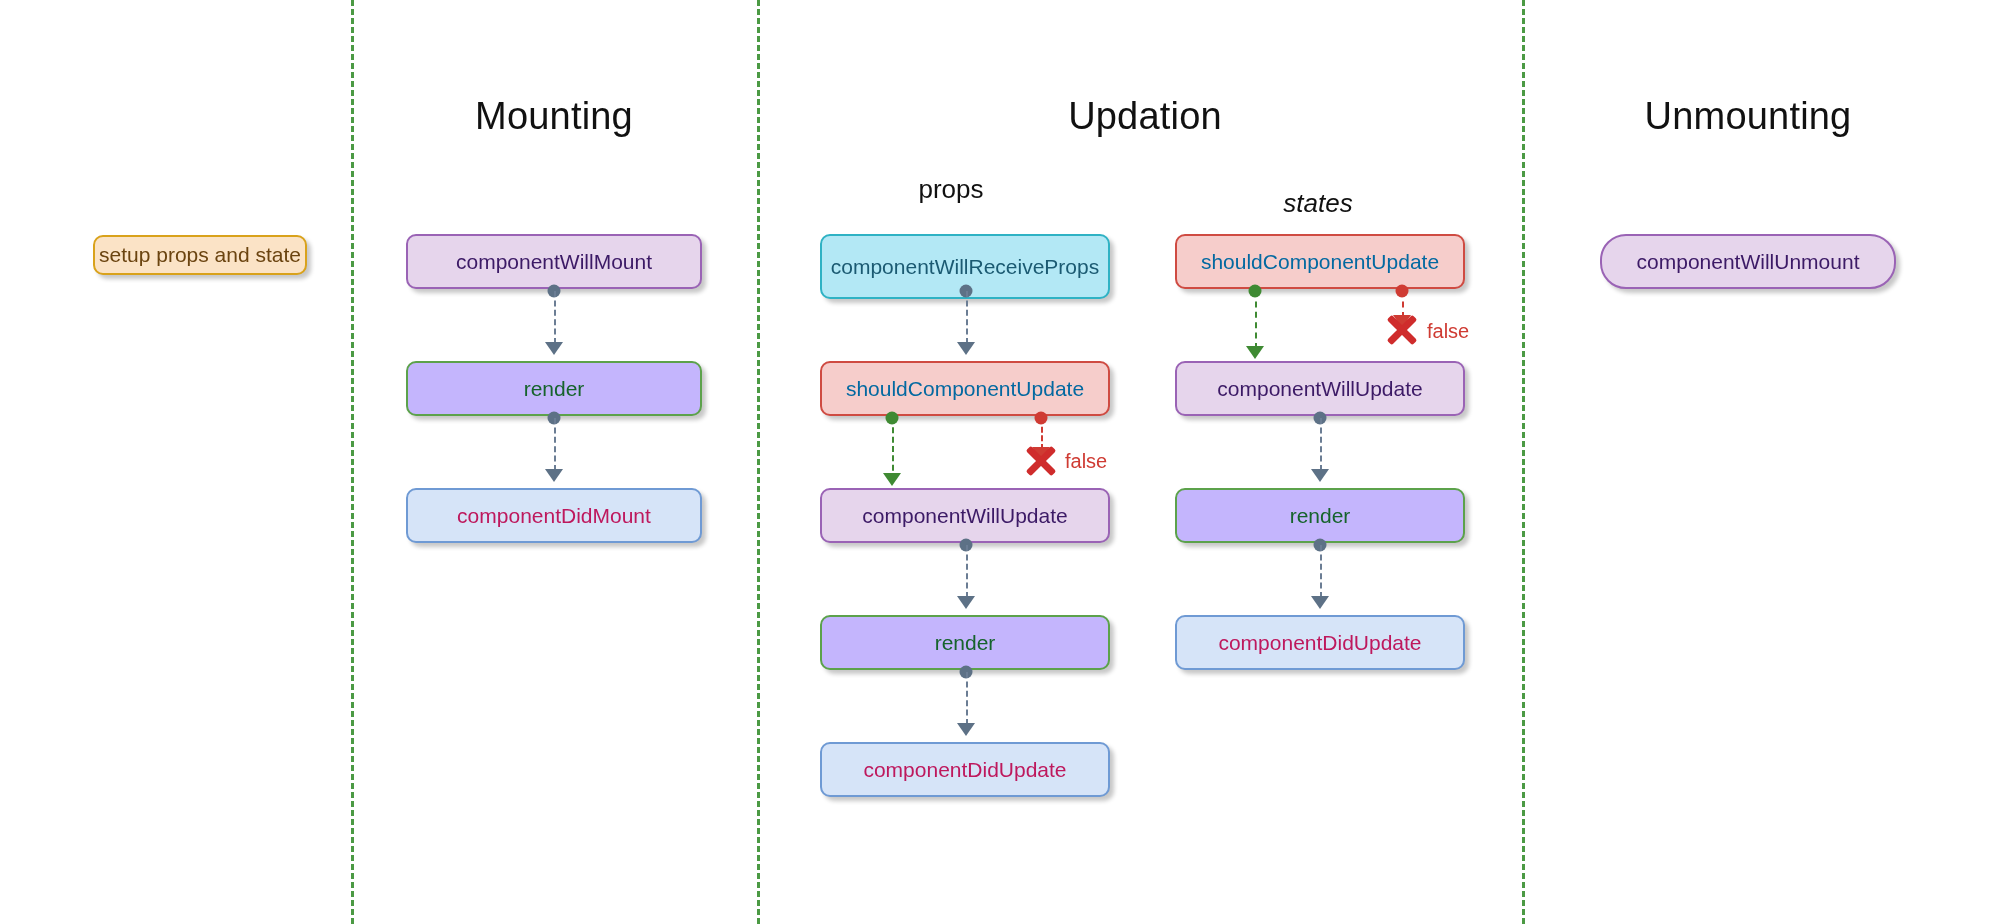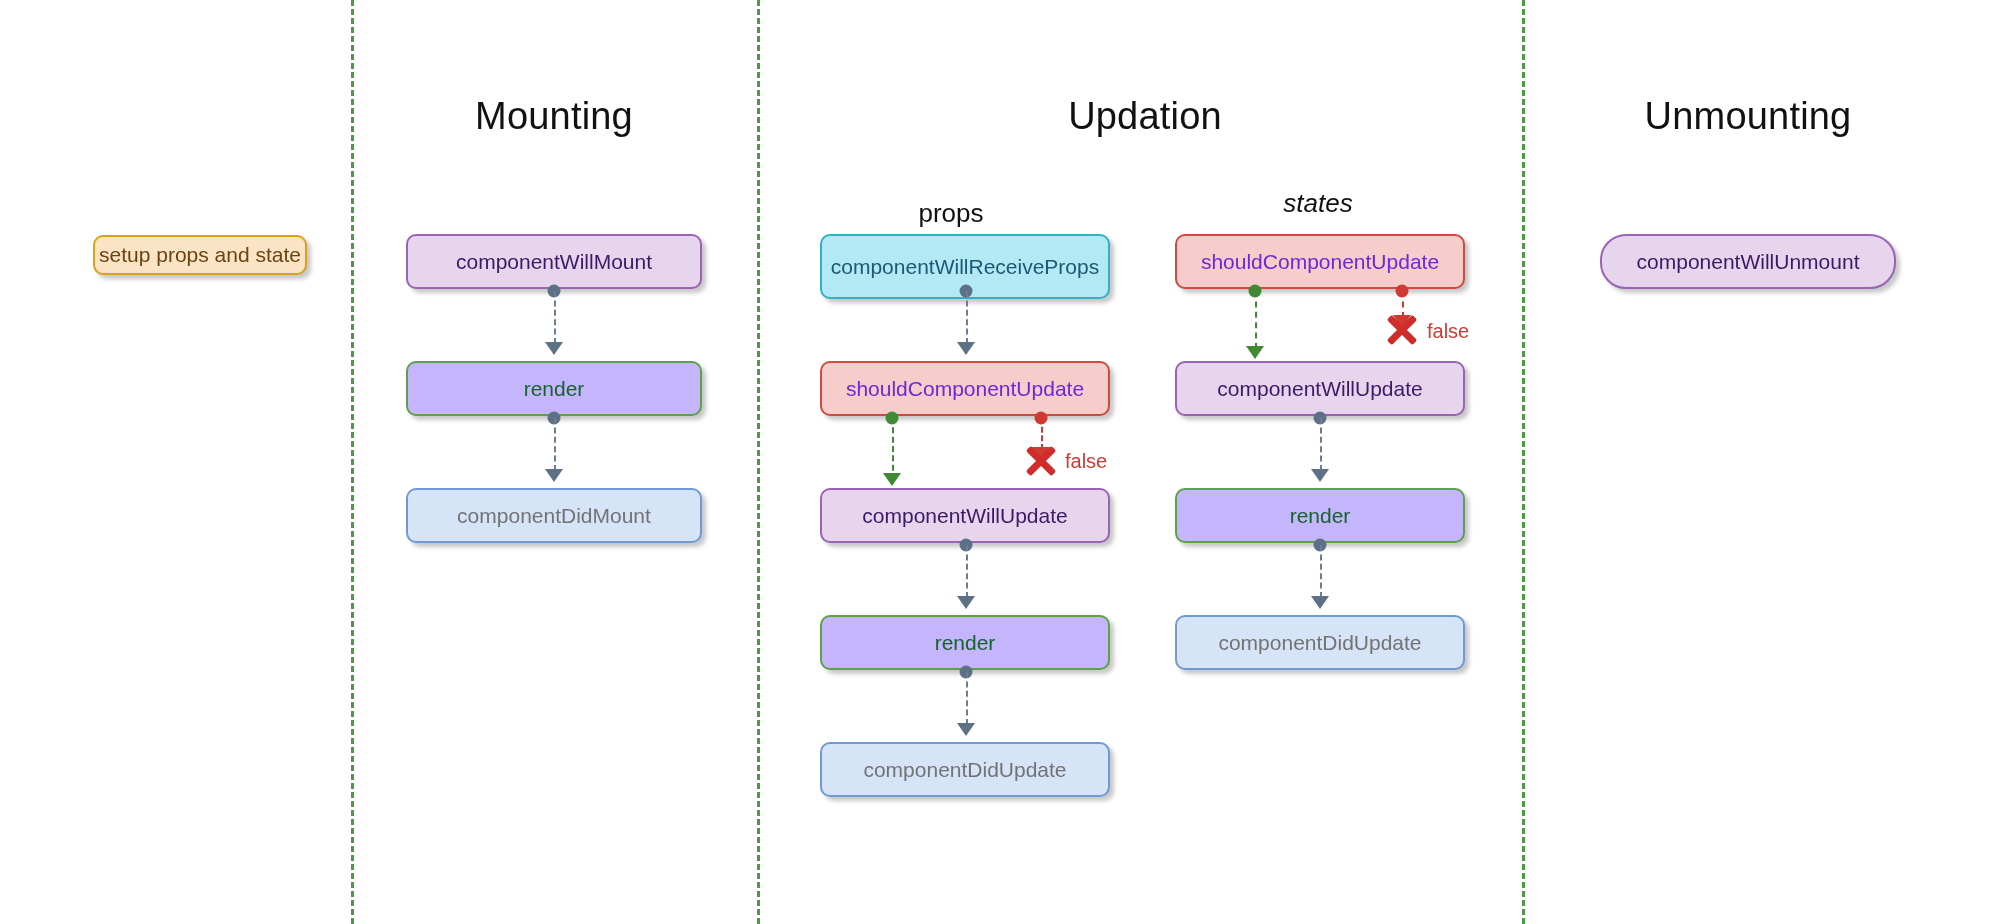--- a/index.html
+++ b/index.html
@@ -64,23 +64,23 @@
     justify-content: center;
     font-size: 21px;
     font-weight: 400;
     white-space: nowrap;
     box-shadow: 4px 4px 4px rgba(0, 0, 0, 0.22);
   }
 
   .node.kind-setup   { background: #fbe3c6; border-color: #d9a21b; color: #6b4410; }
   .node.kind-purple  { background: #e6d5ec; border-color: #9a63b5; color: #3c1a66; }
   .node.kind-green   { background: #c4b5fd; border-color: #5ca24b; color: #16632c; }
-  .node.kind-blue    { background: #d6e4f8; border-color: #6f9ad4; color: #737373; }
+  .node.kind-blue    { background: #d6e4f8; border-color: #6f9ad4; color: #be185d; }
   .node.kind-cyan    { background: #b3e8f5; border-color: #2fb2c4; color: #1b5a72; }
-  .node.kind-red     { background: #f6cdcb; border-color: #cf4b42; color: #6d28d9; }
+  .node.kind-red     { background: #f6cdcb; border-color: #cf4b42; color: #0369a1; }
 
   
   .conn {
     position: absolute;
     width: 0;
     border-left-width: 2px;
     border-left-style: dashed;
   }
   .conn.gray  { border-left-color: #6b7d94; }
   .conn.green { border-left-color: #3f8a33; }
@@ -148,21 +148,21 @@
   <div class="divider" style="left:757px;"></div>
   <div class="divider" style="left:1522px;"></div>
 
 
   <div class="section-title" style="left:554px; top:95px;">Mounting</div>
 
   <div class="section-title" style="left:1145px; top:95px;">Updation</div>
 
   <div class="section-title" style="left:1748px; top:95px;">Unmounting</div>
 
-  <div class="sub-title" style="left:951px; top:174px;margin-top:24px;">props</div>
+  <div class="sub-title" style="left:951px; top:174px;">props</div>
 
   <div class="sub-title" style="left:1318px; top:188px;font-style:italic;">states</div>
 
   <div class="node kind-setup" style="left:93px; top:235px; width:214px; height:40px;">setup props and state</div>
 
   <div class="node kind-purple" style="left:406px; top:234px; width:296px; height:55px;">componentWillMount</div>
 
   <div class="dot gray" style="left:554px; top:291px;"></div>
   <div class="conn gray" style="left:554px; top:291px; height:53px;"></div>
   <div class="arrow gray" style="left:554px; top:342px;"></div>

